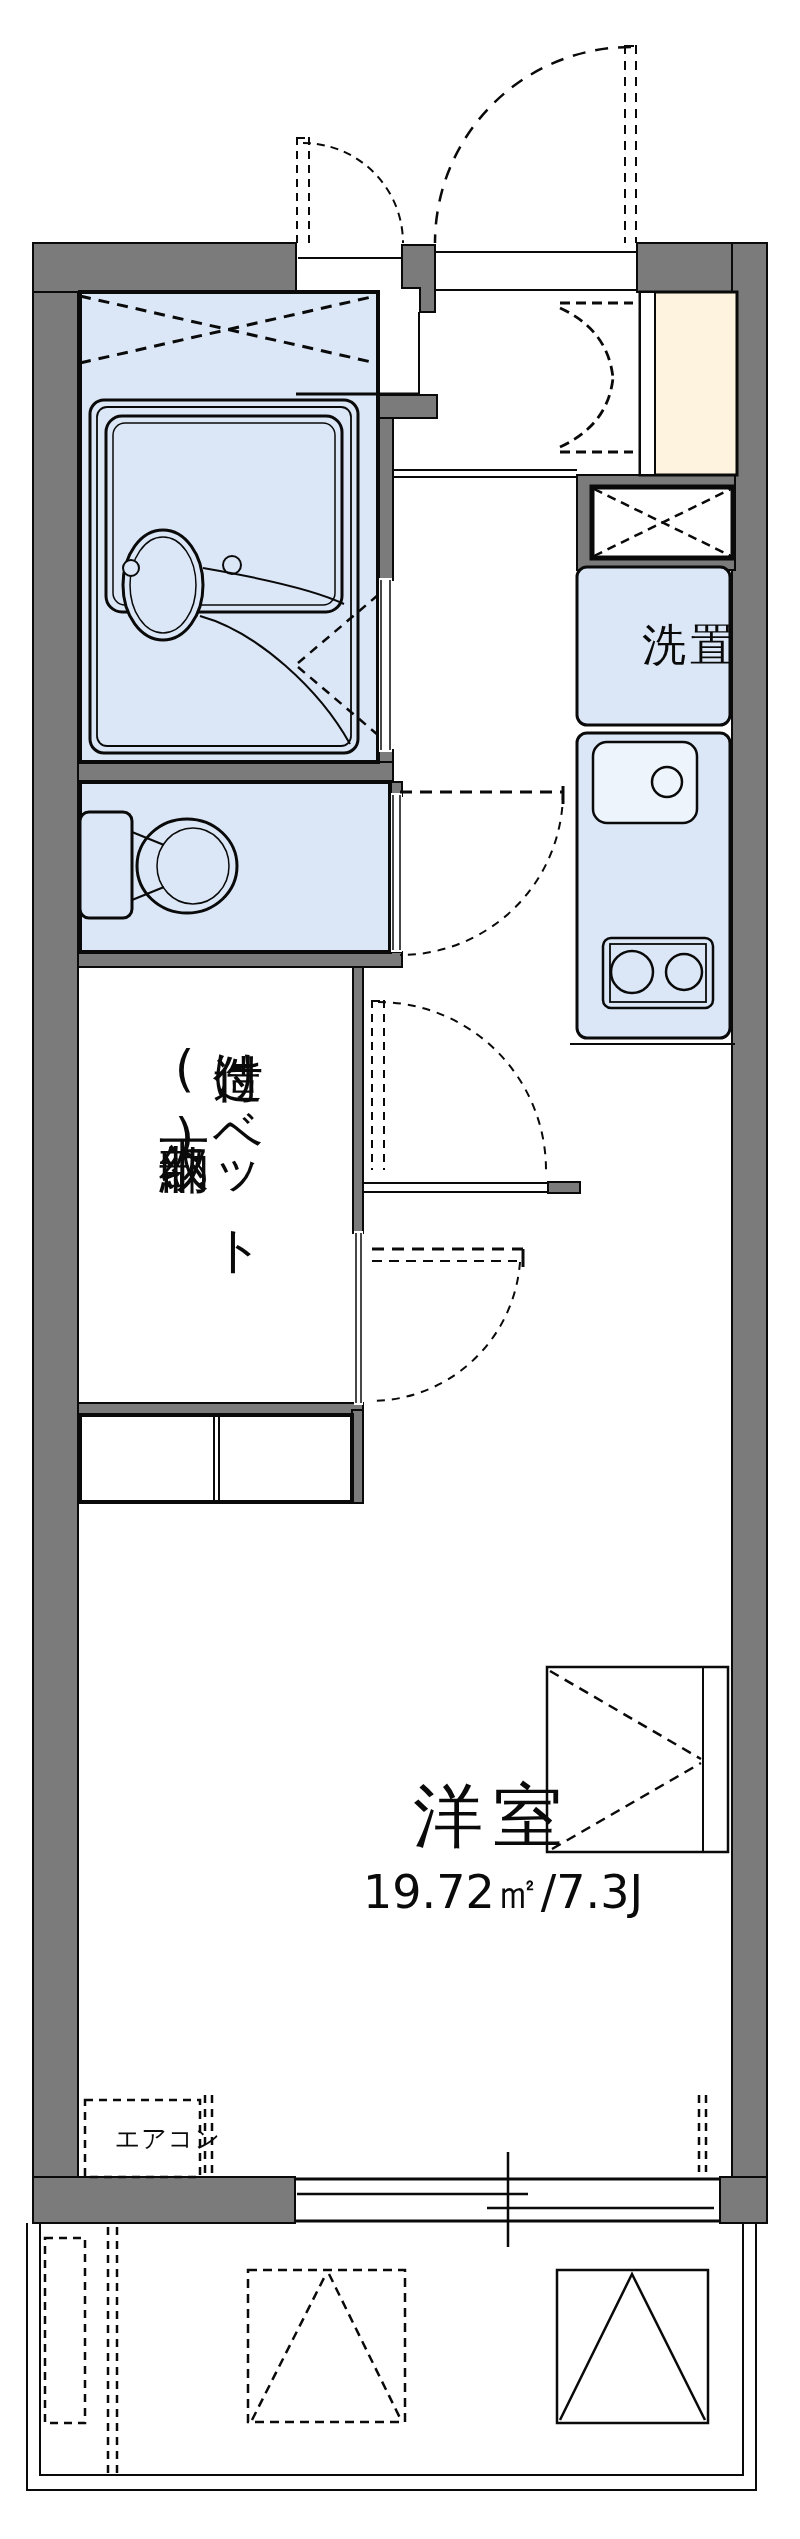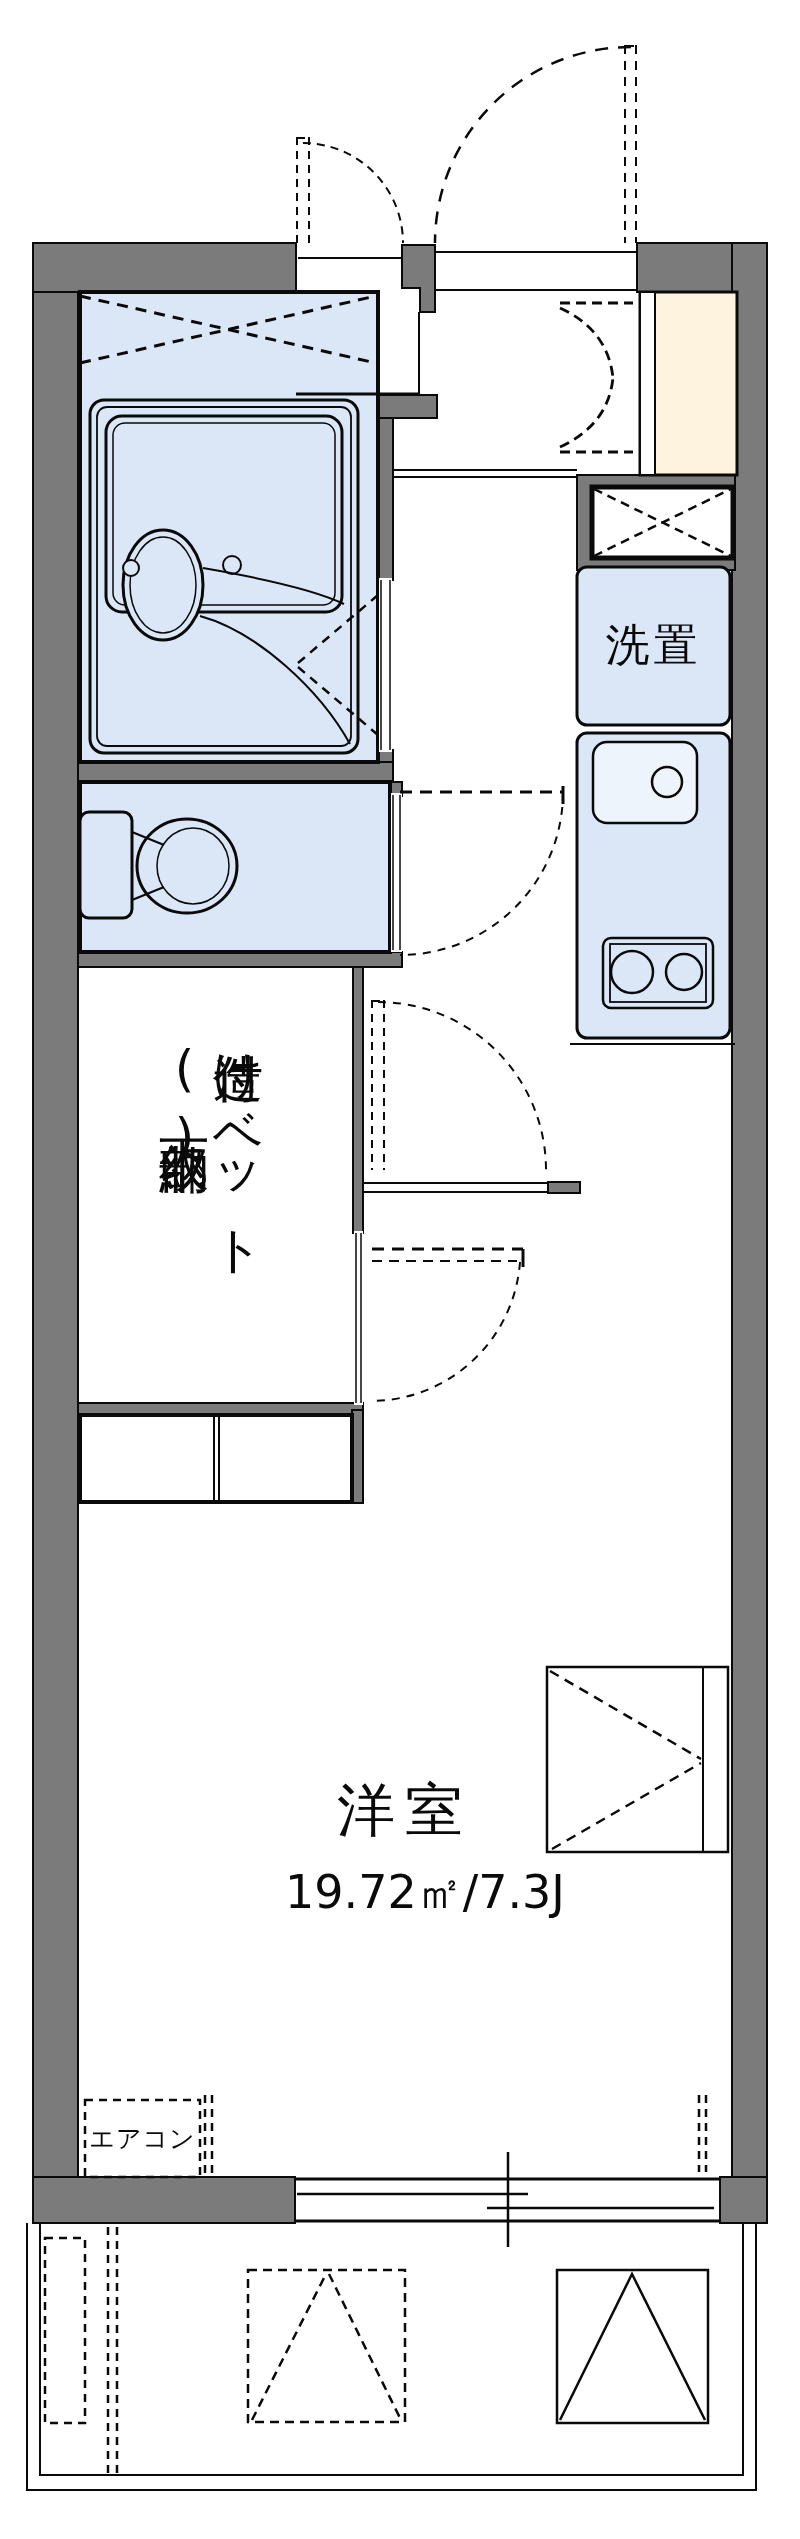--- a/index.html
+++ b/index.html
@@ -1,22 +1,22 @@
 <!DOCTYPE html>
 <html><head>
 <meta charset="utf-8">
 <style>
   html,body{margin:0;padding:0;background:#ffffff;}
   #plan{position:relative;width:800px;height:2539px;background:var(--bg,#fff);
         font-family:"DejaVu Sans",sans-serif;color:var(--line,#000);}
   #plan svg{position:absolute;left:0;top:0;}
   .lbl{position:absolute;line-height:1.05;white-space:nowrap;color:var(--line,#000);}
-  .h{text-align:center;}
+  .h{text-align:right;padding-left:8px;}
   .v{writing-mode:vertical-rl;text-orientation:upright;letter-spacing:2px;}
-  .room-name{font-size:58px;letter-spacing:10px;}
+  .room-name{font-size:70px;letter-spacing:10px;}
   .room-area{font-size:46px;}
   .washer{font-size:44px;letter-spacing:4px;}
   .aircon{font-size:25px;letter-spacing:1px;}
   .bedtxt{font-size:50px;}
 </style>
 </head>
 <body>
 
 <div id="plan" style="--wall: #7b7b7b; --water: #dbe7f6; --water_light: #edf4fb; --cream: #fdf3de; --line: #0a0a0a; --bg: #ffffff;">
 
@@ -229,17 +229,17 @@
         <rect x="557" y="2270" width="151" height="153" fill="none"></rect>
         <path d="M560,2420 L632,2274 L705,2420"></path>
       </g>
     </g>
   </g>
 </svg>
 
 <div class="lbl h room-name" style="left:245px;top:1780px;width:320px;">洋室</div>
 <div class="lbl h room-area" style="left:215px;top:1868px;width:420px;">19.72㎡/7.3J</div>
 <div class="lbl h washer" style="left:577px;top:622px;width:153px;">洗置</div>
-<div class="lbl h aircon" style="left:85px;top:2126px;width:115px;">エアコン</div>
+<div class="lbl h aircon" style="left:98px;top:2126px;width:115px;">エアコン</div>
 <div class="lbl v bedtxt" style="left:212px;top:1014px;">造付けベット</div>
 <div class="lbl v bedtxt" style="left:158px;top:1040px;">(下部収納)</div>
 
 </div>
 
 </body></html>

